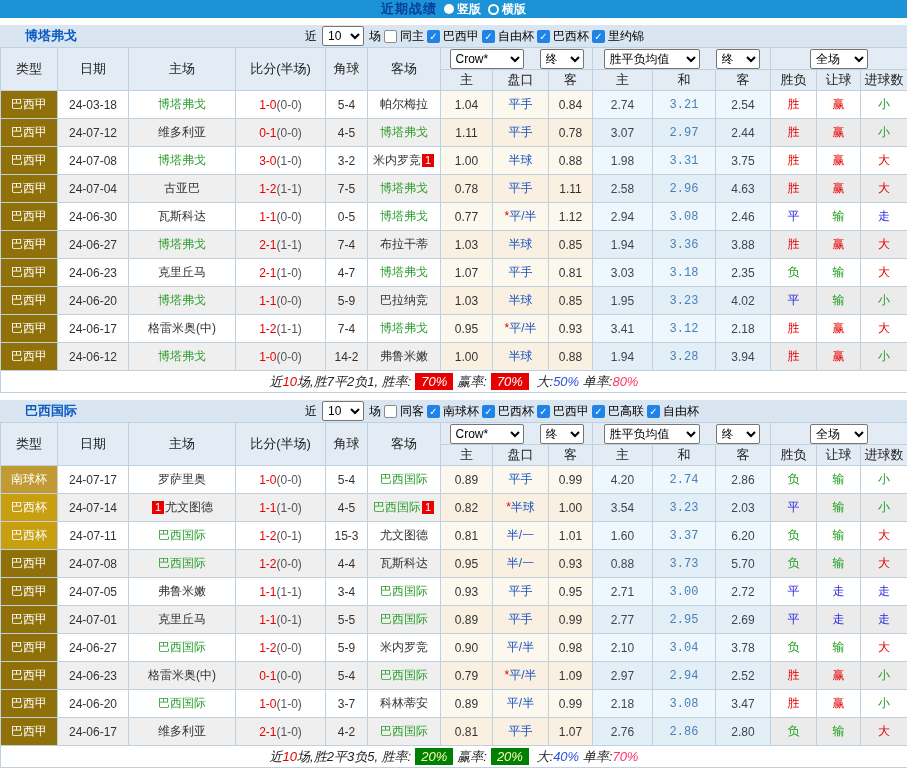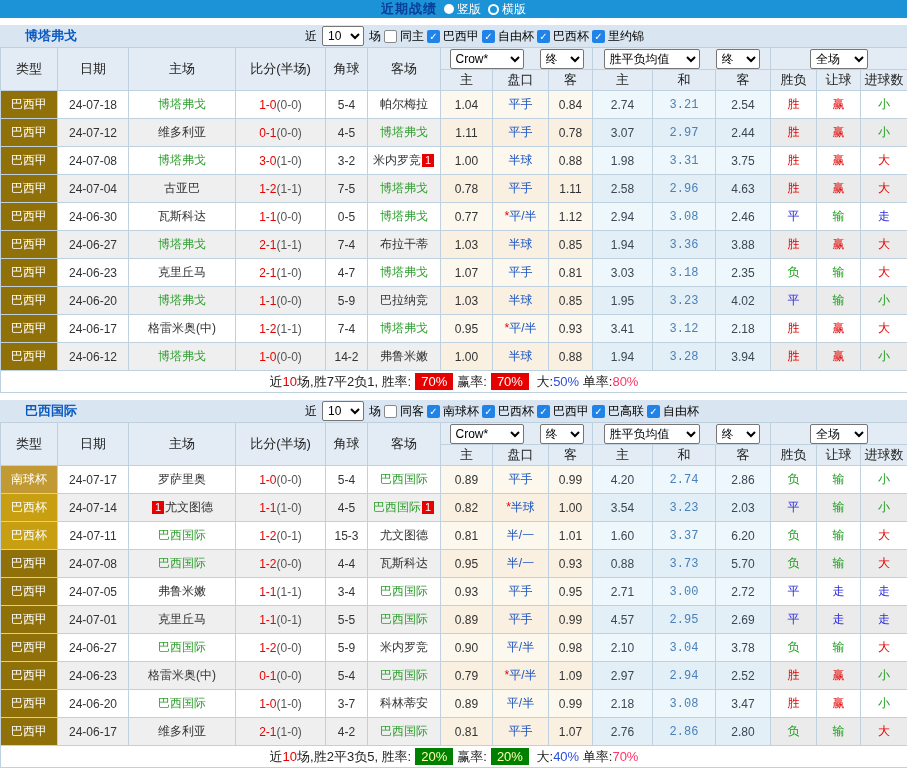--- a/index.html
+++ b/index.html
@@ -8,21 +8,21 @@
     width:907px; height:768px; overflow:hidden;
     font-family:"Liberation Sans","DejaVu Sans",sans-serif;
     font-size:12px; color:#333; background:#fff;
   }
   
   .topbar {
     height:18px; background:#1b93d6; display:flex; align-items:center;
     justify-content:center; gap:7px; margin-bottom:7px;
   }
   .tb-title { color:#0a3e9b; font-weight:bold; font-size:13px; letter-spacing:1px; }
-  .radio-wrap { display:inline-flex; align-items:center; gap:3px; cursor:pointer; }
+  .radio-wrap { display:inline-flex; align-items:center; gap:3px; cursor:pointer;font-weight:bold; }
   .radio { width:10px; height:10px; border-radius:50%; display:inline-block; }
   .radio.on  { background:#fff; }
   .radio.off { background:transparent; border:2px solid #fff; width:11px; height:11px; }
   .radio-label { color:#fff; font-size:12px; }
   
   .section { width:907px; }
   .section + .section { margin-top:7px; }
   .sec-header { height:22px; background:#d9e5f1; display:flex; align-items:center; }
   .team-name { color:#0a5ac2; font-weight:bold; font-size:13px; padding-left:25px; width:305px; flex:0 0 305px; cursor:pointer; }
   .filters { display:inline-flex; align-items:center; gap:3px; color:#000; }
@@ -64,21 +64,21 @@
   .half  { color:#555; }
   .hand  { color:#1d55c0; }
   .star  { color:#e60000; }
   .avg-h, .avg-a { color:#3c4754; }
   .avg-d { color:#4b80b8;font-family:Liberation Mono, monospace; }
   .rbadge {
     display:inline-block; background:#e60000; color:#fff; font-size:11px;
     line-height:13px; padding:0 3px; margin:0 1px; vertical-align:middle;
   }
   
-  td.summary { height:22px; background:#fff; font-size:13px; color:#222; }
+  td.summary { height:22px; background:#fff; font-size:13px; color:#222;font-style:italic; }
   .sm-red   { color:#e60000; }
   .sm-blue  { color:#2d50dd; }
   .sm-pink  { color:#ff3366; }
   .badge { padding:1px 6px; margin:0 4px; font-size:13px; }
   .badge.red   { background:#e60000; color:#fff; }
   .badge.green { background:#008000; color:#ffffb0; }
 </style>
 </head>
 <body>
 
@@ -160,21 +160,21 @@
             <th class="sh">和</th>
             <th class="sh">客</th>
             <th class="sh">胜负</th>
             <th class="sh">让球</th>
             <th class="sh">进球数</th>
           </tr>
         </thead>
         <tbody>
           <tr class="odd">
             <td class="lg" style="background: rgb(143, 112, 9);">巴西甲</td>
-            <td class="plain">24-07-18</td>
+            <td class="plain">24-03-18</td>
             <td class="plain"><span class="t-self">博塔弗戈</span></td>
             <td class="plain"><span class="score">1-0</span><span class="half">(0-0)</span></td>
             <td class="plain">5-4</td>
             <td class="plain"><span class="t-opp">帕尔梅拉</span></td>
             <td class="oddsCol">1.04</td>
             <td class="oddsCol"><span class="hand">平手</span></td>
             <td class="oddsCol">0.84</td>
             <td class="avgCol avg-h">2.74</td>
             <td class="avgCol avg-d">3.21</td>
             <td class="avgCol avg-a">2.54</td>
@@ -503,21 +503,21 @@
           <tr class="even">
             <td class="lg" style="background: rgb(143, 112, 9);">巴西甲</td>
             <td class="plain">24-07-01</td>
             <td class="plain"><span class="t-opp">克里丘马</span></td>
             <td class="plain"><span class="score">1-1</span><span class="half">(0-1)</span></td>
             <td class="plain">5-5</td>
             <td class="plain"><span class="t-self">巴西国际</span></td>
             <td class="oddsCol">0.89</td>
             <td class="oddsCol"><span class="hand">平手</span></td>
             <td class="oddsCol">0.99</td>
-            <td class="avgCol avg-h">4.57</td>
+            <td class="avgCol avg-h">2.77</td>
             <td class="avgCol avg-d">2.95</td>
             <td class="avgCol avg-a">2.69</td>
             <td class="resCol" style="color: rgb(42, 42, 224);">平</td>
             <td class="resCol" style="color: rgb(42, 42, 224);">走</td>
             <td class="resCol" style="color: rgb(42, 42, 224);">走</td>
           </tr>
           <tr class="odd">
             <td class="lg" style="background: rgb(143, 112, 9);">巴西甲</td>
             <td class="plain">24-06-27</td>
             <td class="plain"><span class="t-self">巴西国际</span></td>

